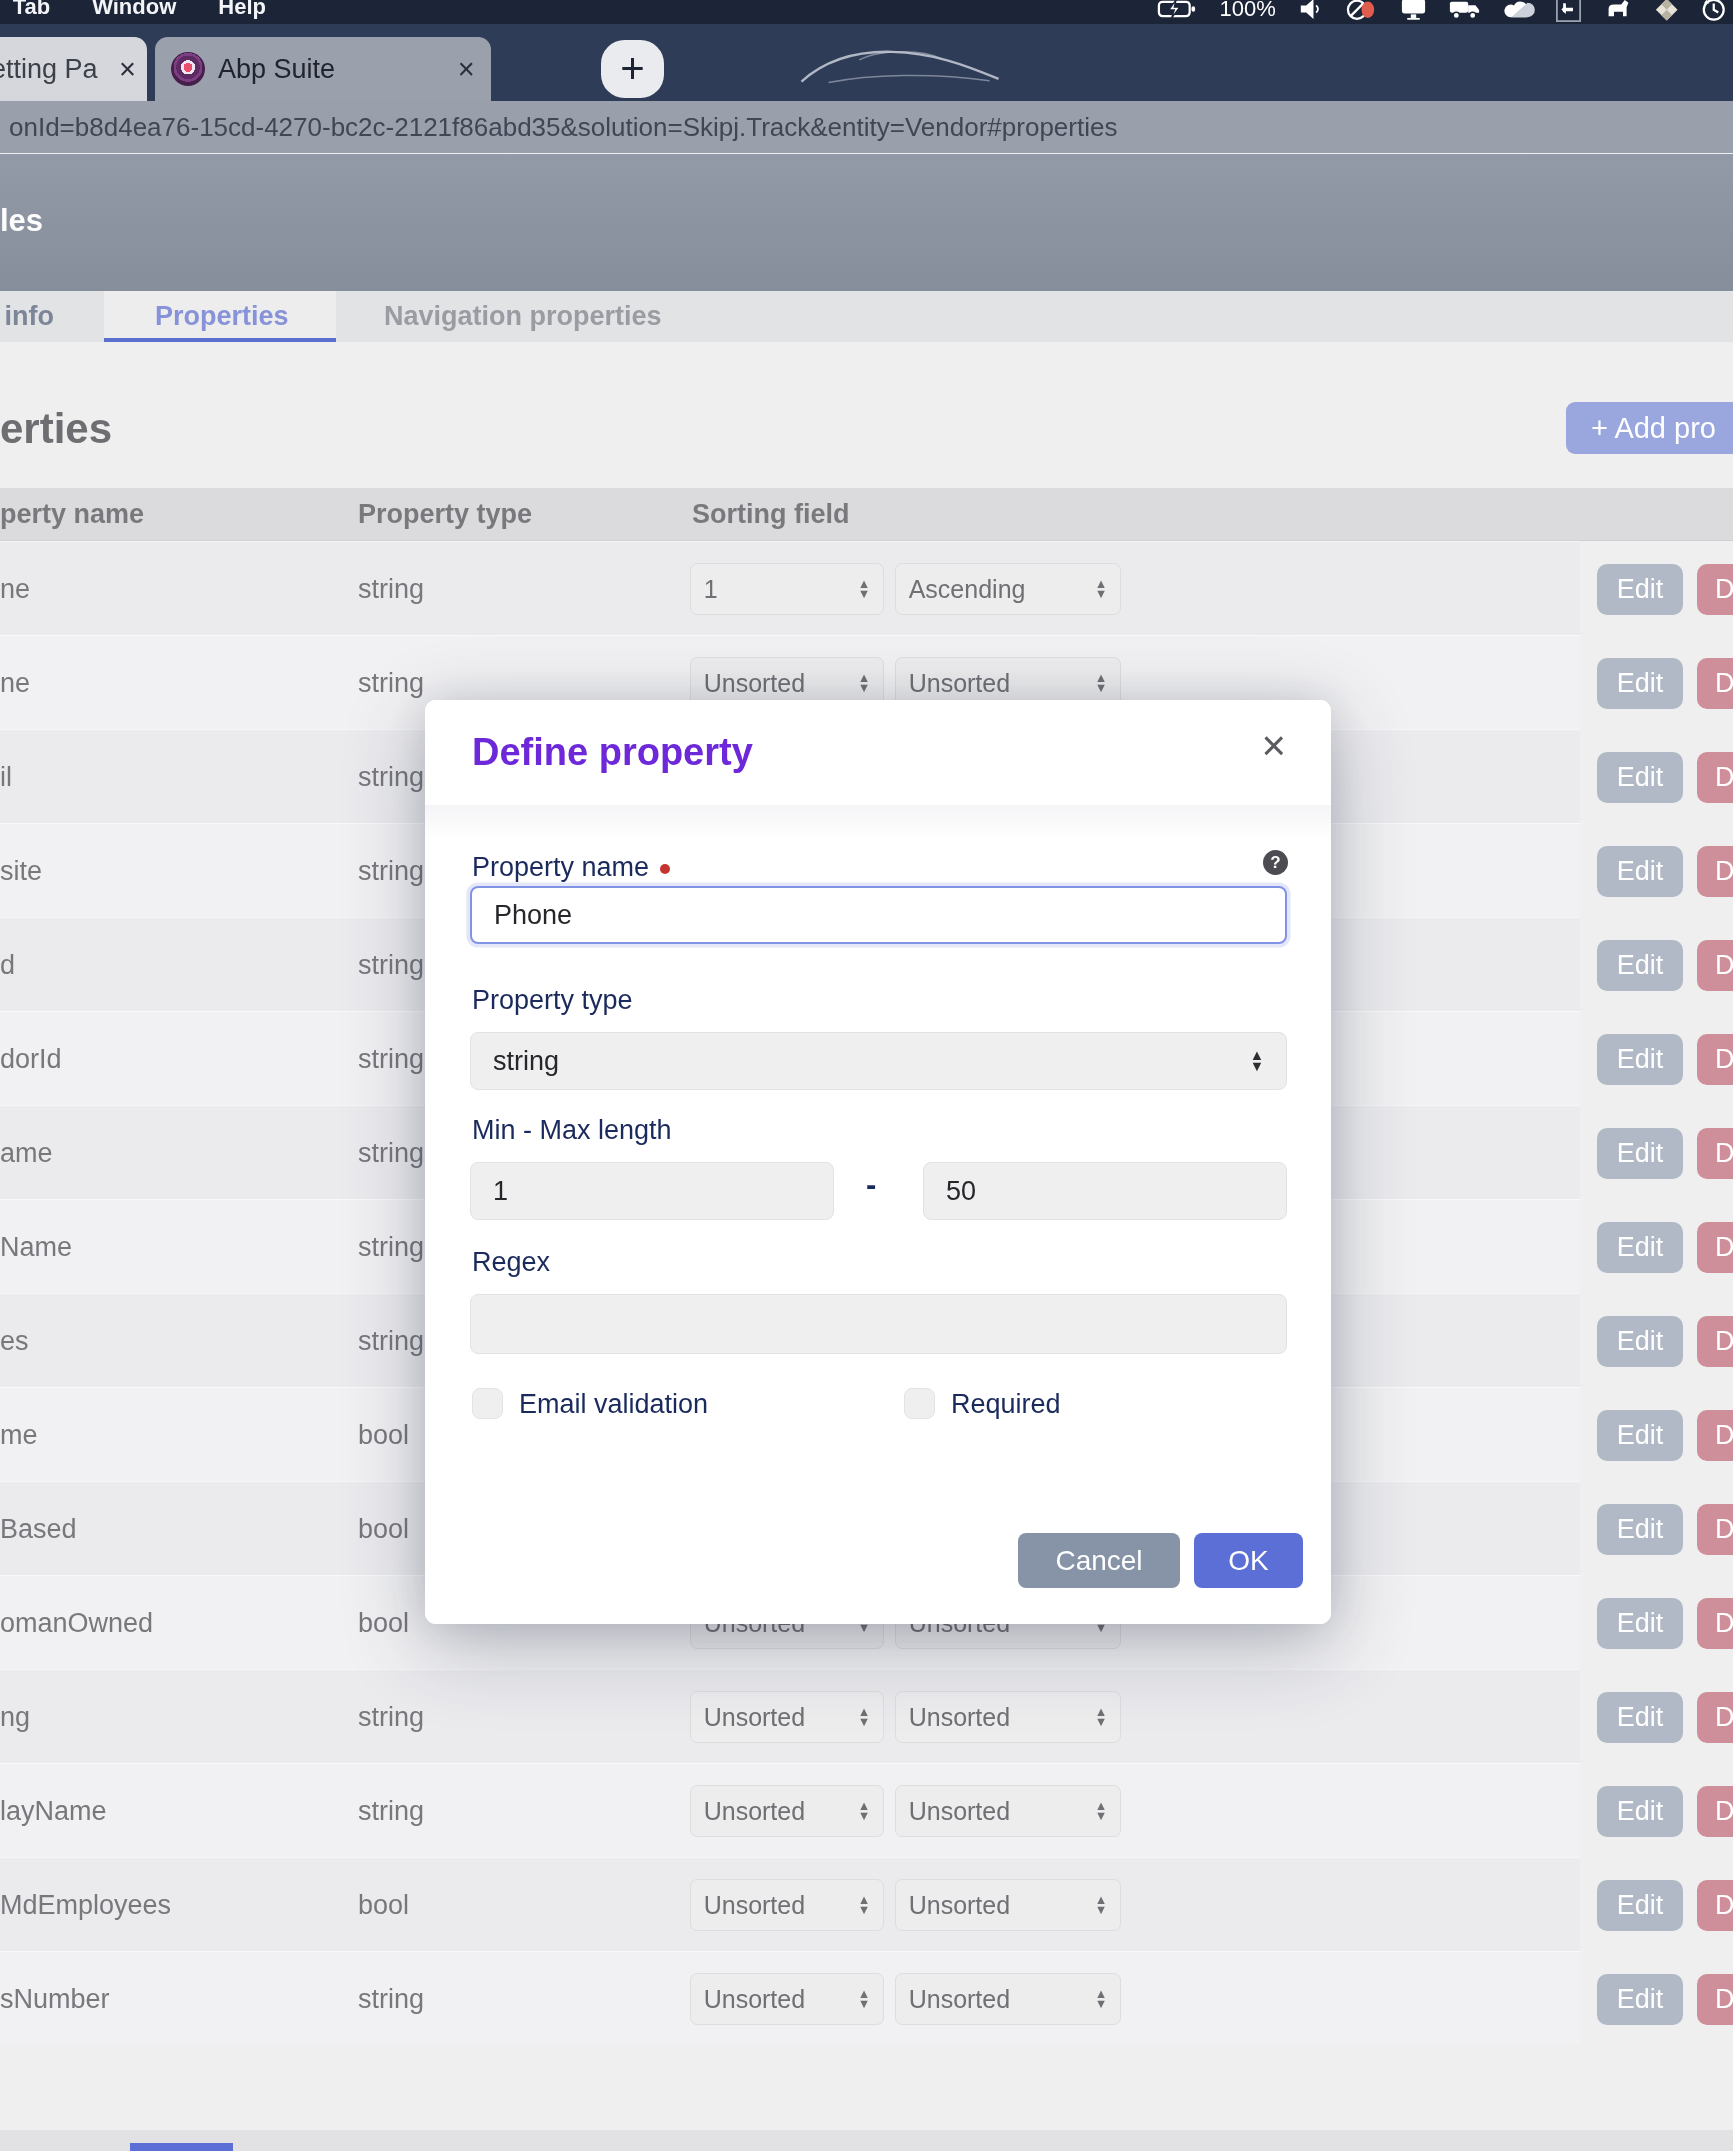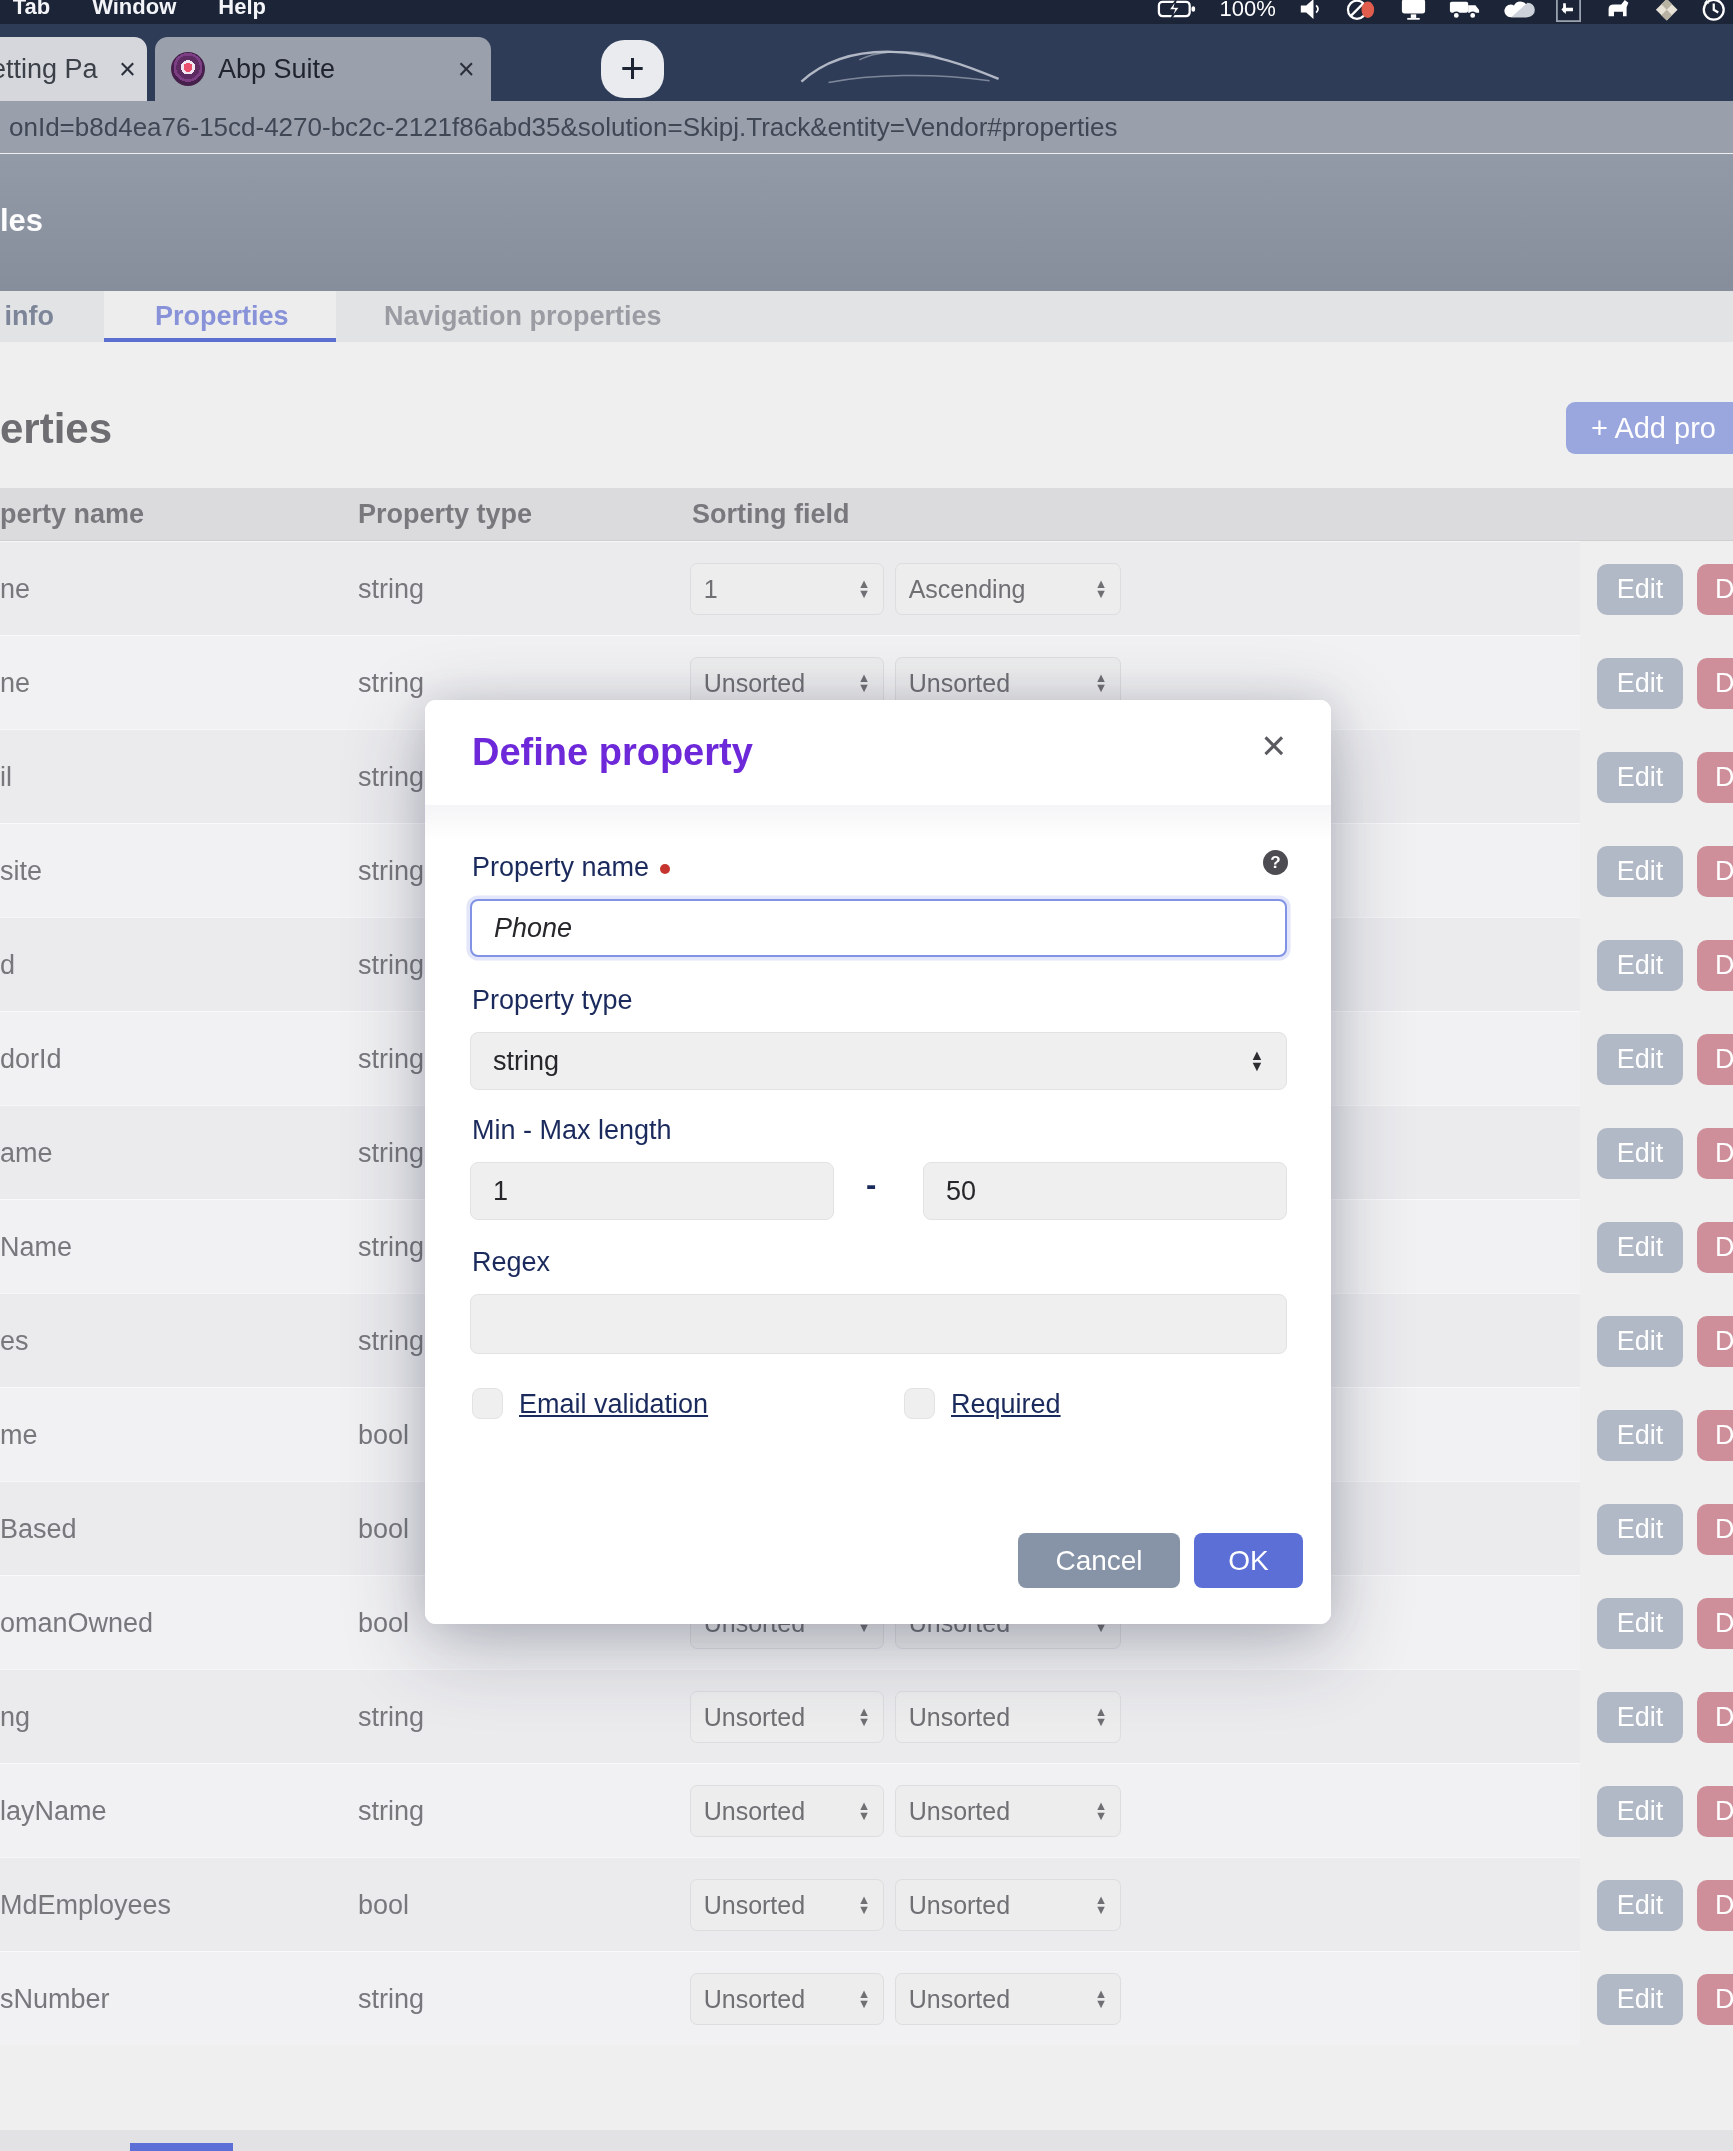--- a/index.html
+++ b/index.html
@@ -75,31 +75,31 @@
   
   .modal{position:absolute;left:425px;top:700px;width:906px;height:924px;background:#fff;border-radius:11px;box-shadow:0 22px 81px rgba(40,48,70,.30), 0 0 36px rgba(40,48,70,.12);z-index:10;}
   .m-header{position:absolute;left:0;top:0;width:100%;height:105px;border-radius:11px 11px 0 0;background:#fff;}
   .m-title{position:absolute;left:47px;top:31px;font-size:38px;font-weight:bold;color:#6d28d9;}
   .m-close{position:absolute;right:45px;top:25px;font-size:42px;font-weight:300;color:#5a5a60;line-height:1;}
   .m-body{position:absolute;left:0;top:105px;width:100%;height:819px;border-radius:0 0 11px 11px;background:linear-gradient(#f5f5f7,#ffffff 36px);}
   .m-label{position:absolute;font-size:27px;color:#1b2a5c;display:flex;align-items:center;gap:11px;}
   .req-dot{width:10px;height:10px;border-radius:50%;background:#c5342e;margin-top:3.6px;}
   .help{position:absolute;left:838px;top:45px;width:25px;height:25px;border-radius:50%;background:#4c4c52;color:#fff;font-size:17px;font-weight:bold;display:flex;align-items:center;justify-content:center;}
   .m-input{position:absolute;background:#fff;border-radius:8.1px;display:flex;align-items:center;padding:0 22px;font-size:27px;color:#26262b;}
-  .in-name{left:45px;top:94px;width:817px;height:58px;border:2.7px solid #8193e4;box-shadow:0 0 0 3.6px rgba(129,147,228,.22);font-style:italic;}
+  .in-name{left:45px;top:81px;width:817px;height:58px;border:2.7px solid #8193e4;box-shadow:0 0 0 3.6px rgba(129,147,228,.22);}
   .m-select{left:45px;top:227px;width:817px;height:58px;background:#efeff0;border:1.8px solid #e2e2e5;}
   .sel-arrows-dark{margin-left:auto;display:flex;flex-direction:column;line-height:11px;font-size:14.5px;color:#2c2c31;}
   .in-min{left:45px;top:357px;width:364px;height:58px;background:#efeff0;border:1.8px solid #e2e2e5;}
   .minmax-dash{position:absolute;left:441px;top:362px;font-size:31px;font-weight:bold;color:#1b2a5c;}
   .in-max{left:498px;top:357px;width:364px;height:58px;background:#efeff0;border:1.8px solid #e2e2e5;}
   .in-regex{left:45px;top:489px;width:817px;height:60px;background:#efeff0;border:1.8px solid #e2e2e5;}
   .chk{position:absolute;top:583px;width:31px;height:31px;border-radius:8.1px;background:#efeff0;border:1.8px solid #e3e3e6;}
   .chk1{left:47px;}
   .chk2{left:479px;}
-  .chk-label{position:absolute;top:584px;font-size:27px;color:#1b2a5c;text-decoration:underline;}
+  .chk-label{position:absolute;top:584px;font-size:27px;color:#1b2a5c;}
   .chk-label1{left:94px;}
   .chk-label2{left:526px;}
   .m-btn{position:absolute;top:728px;height:55px;border-radius:8.1px;display:flex;align-items:center;justify-content:center;color:#fff;font-size:28px;}
   .btn-cancel{left:593px;width:162px;background:#8793a7;}
   .btn-ok{left:769px;width:109px;background:#5b6fd6;}
 
   svg{overflow:visible;}
 </style>
 </head>
 <body>

